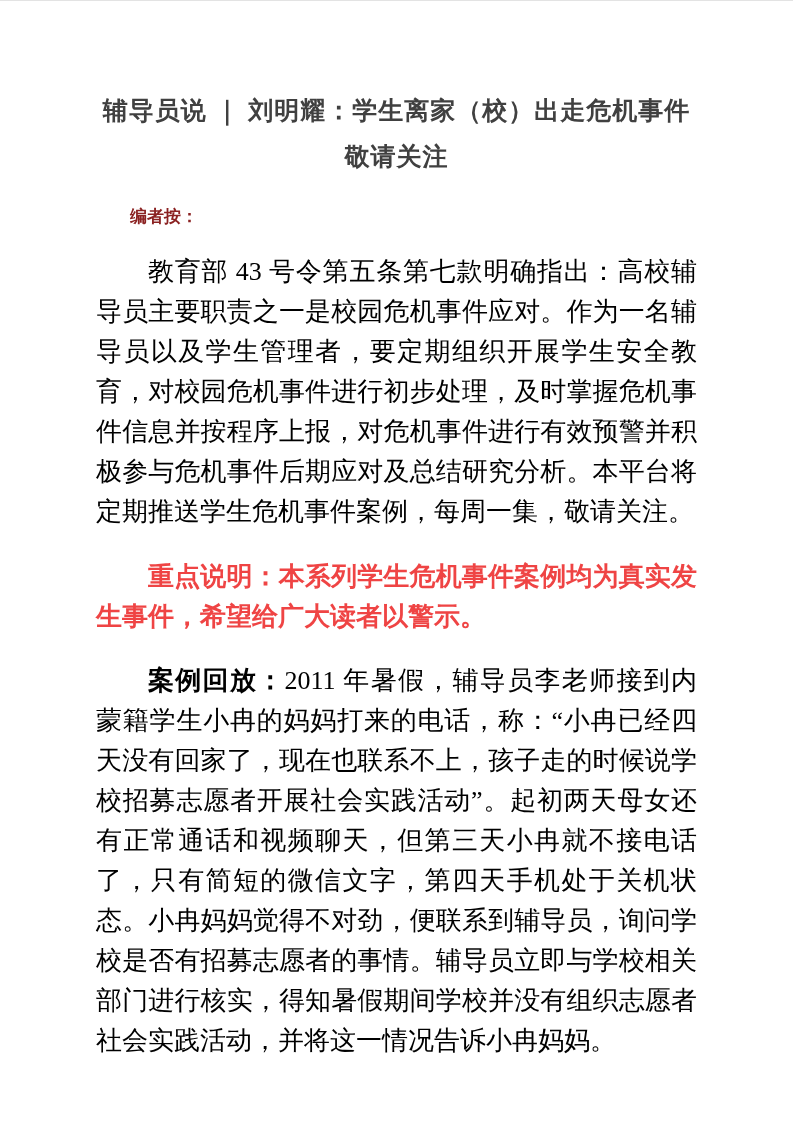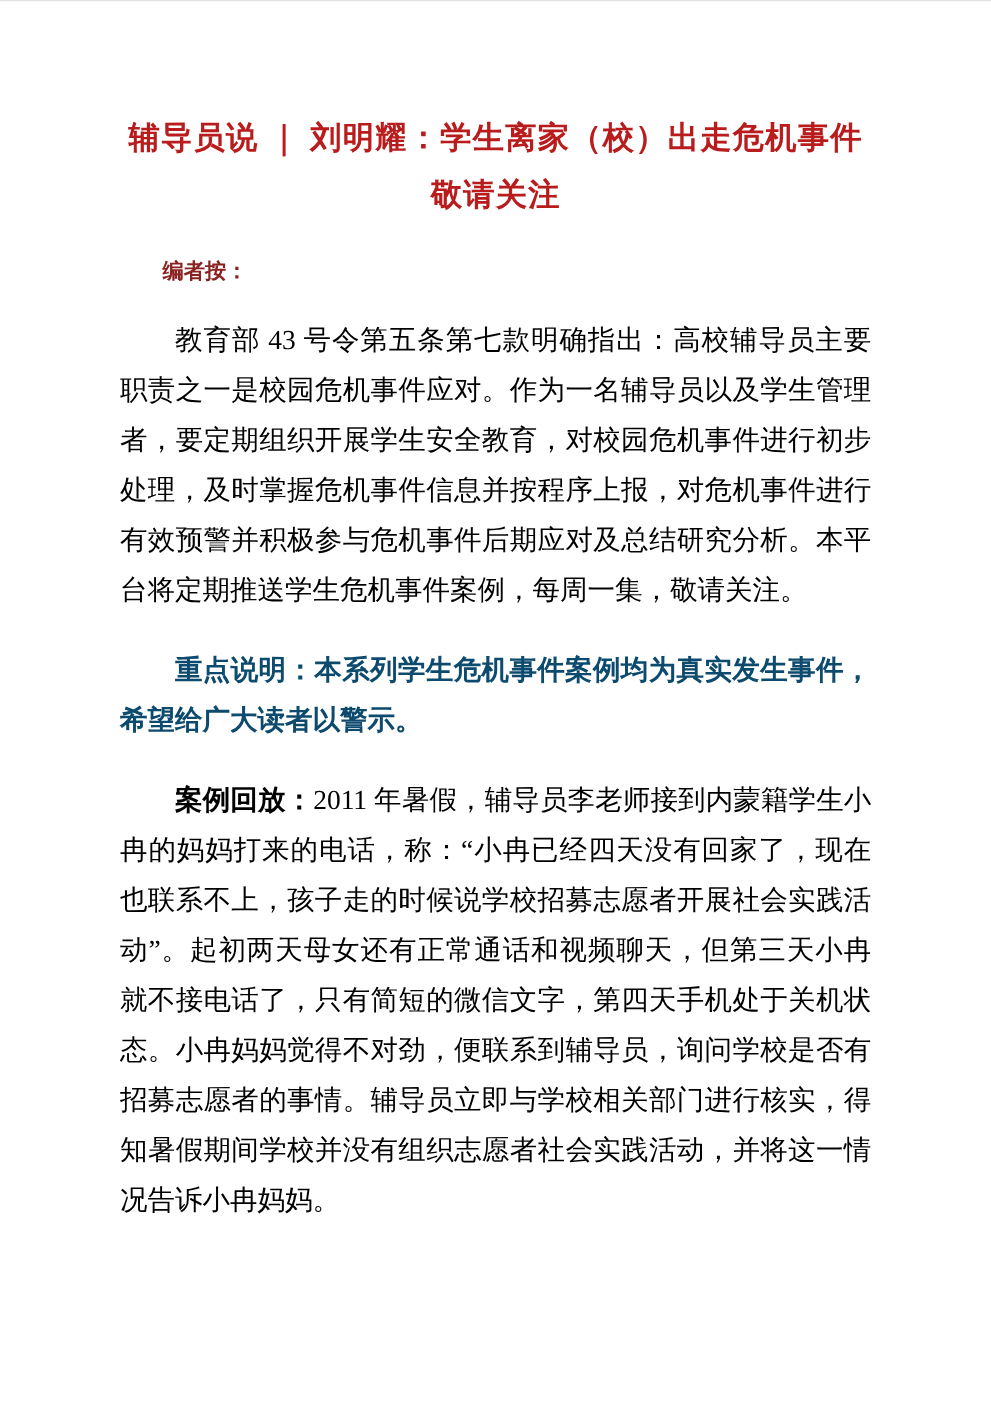--- a/index.html
+++ b/index.html
@@ -13,21 +13,21 @@
     width: 793px;
     height: 1122px;
     margin: 0 auto;
     background: #ffffff;
     border-top: 1px solid #e3e3e3;
     padding: 86px 96px 0 96px;
     overflow: hidden;
   }
   .doc-title {
     margin: 0;
-    color: #b91c1c;
+    color: #404040;
     font-family: "Liberation Sans", "DejaVu Sans", sans-serif;
     font-weight: bold;
     font-size: 25px;
     line-height: 46px;
     text-align: center;
     letter-spacing: 1px;
   }
   .title-line { display: block; }
   .editor-label {
     margin: 18px 0 0 0;
@@ -37,27 +37,27 @@
     font-weight: bold;
     font-size: 17px;
     line-height: 40px;
   }
   .body-para {
     margin: 15px 0 0 0;
     text-indent: 2em;
     color: #000000;
     font-family: "Liberation Serif", "DejaVu Serif", serif;
     font-weight: normal;
-    font-size: 22px;
+    font-size: 26px;
     line-height: 40px;
     text-align: justify;
   }
   .red-para {
     margin-top: 24px;
-    color: #0c4a6e;
+    color: #ef4444;
     font-family: "Liberation Sans", "DejaVu Sans", sans-serif;
     font-weight: bold;
   }
   .case-para {
     margin-top: 24px;
   }
   .case-label {
     color: #000000;
     font-family: "Liberation Sans", "DejaVu Sans", sans-serif;
     font-weight: bold;

